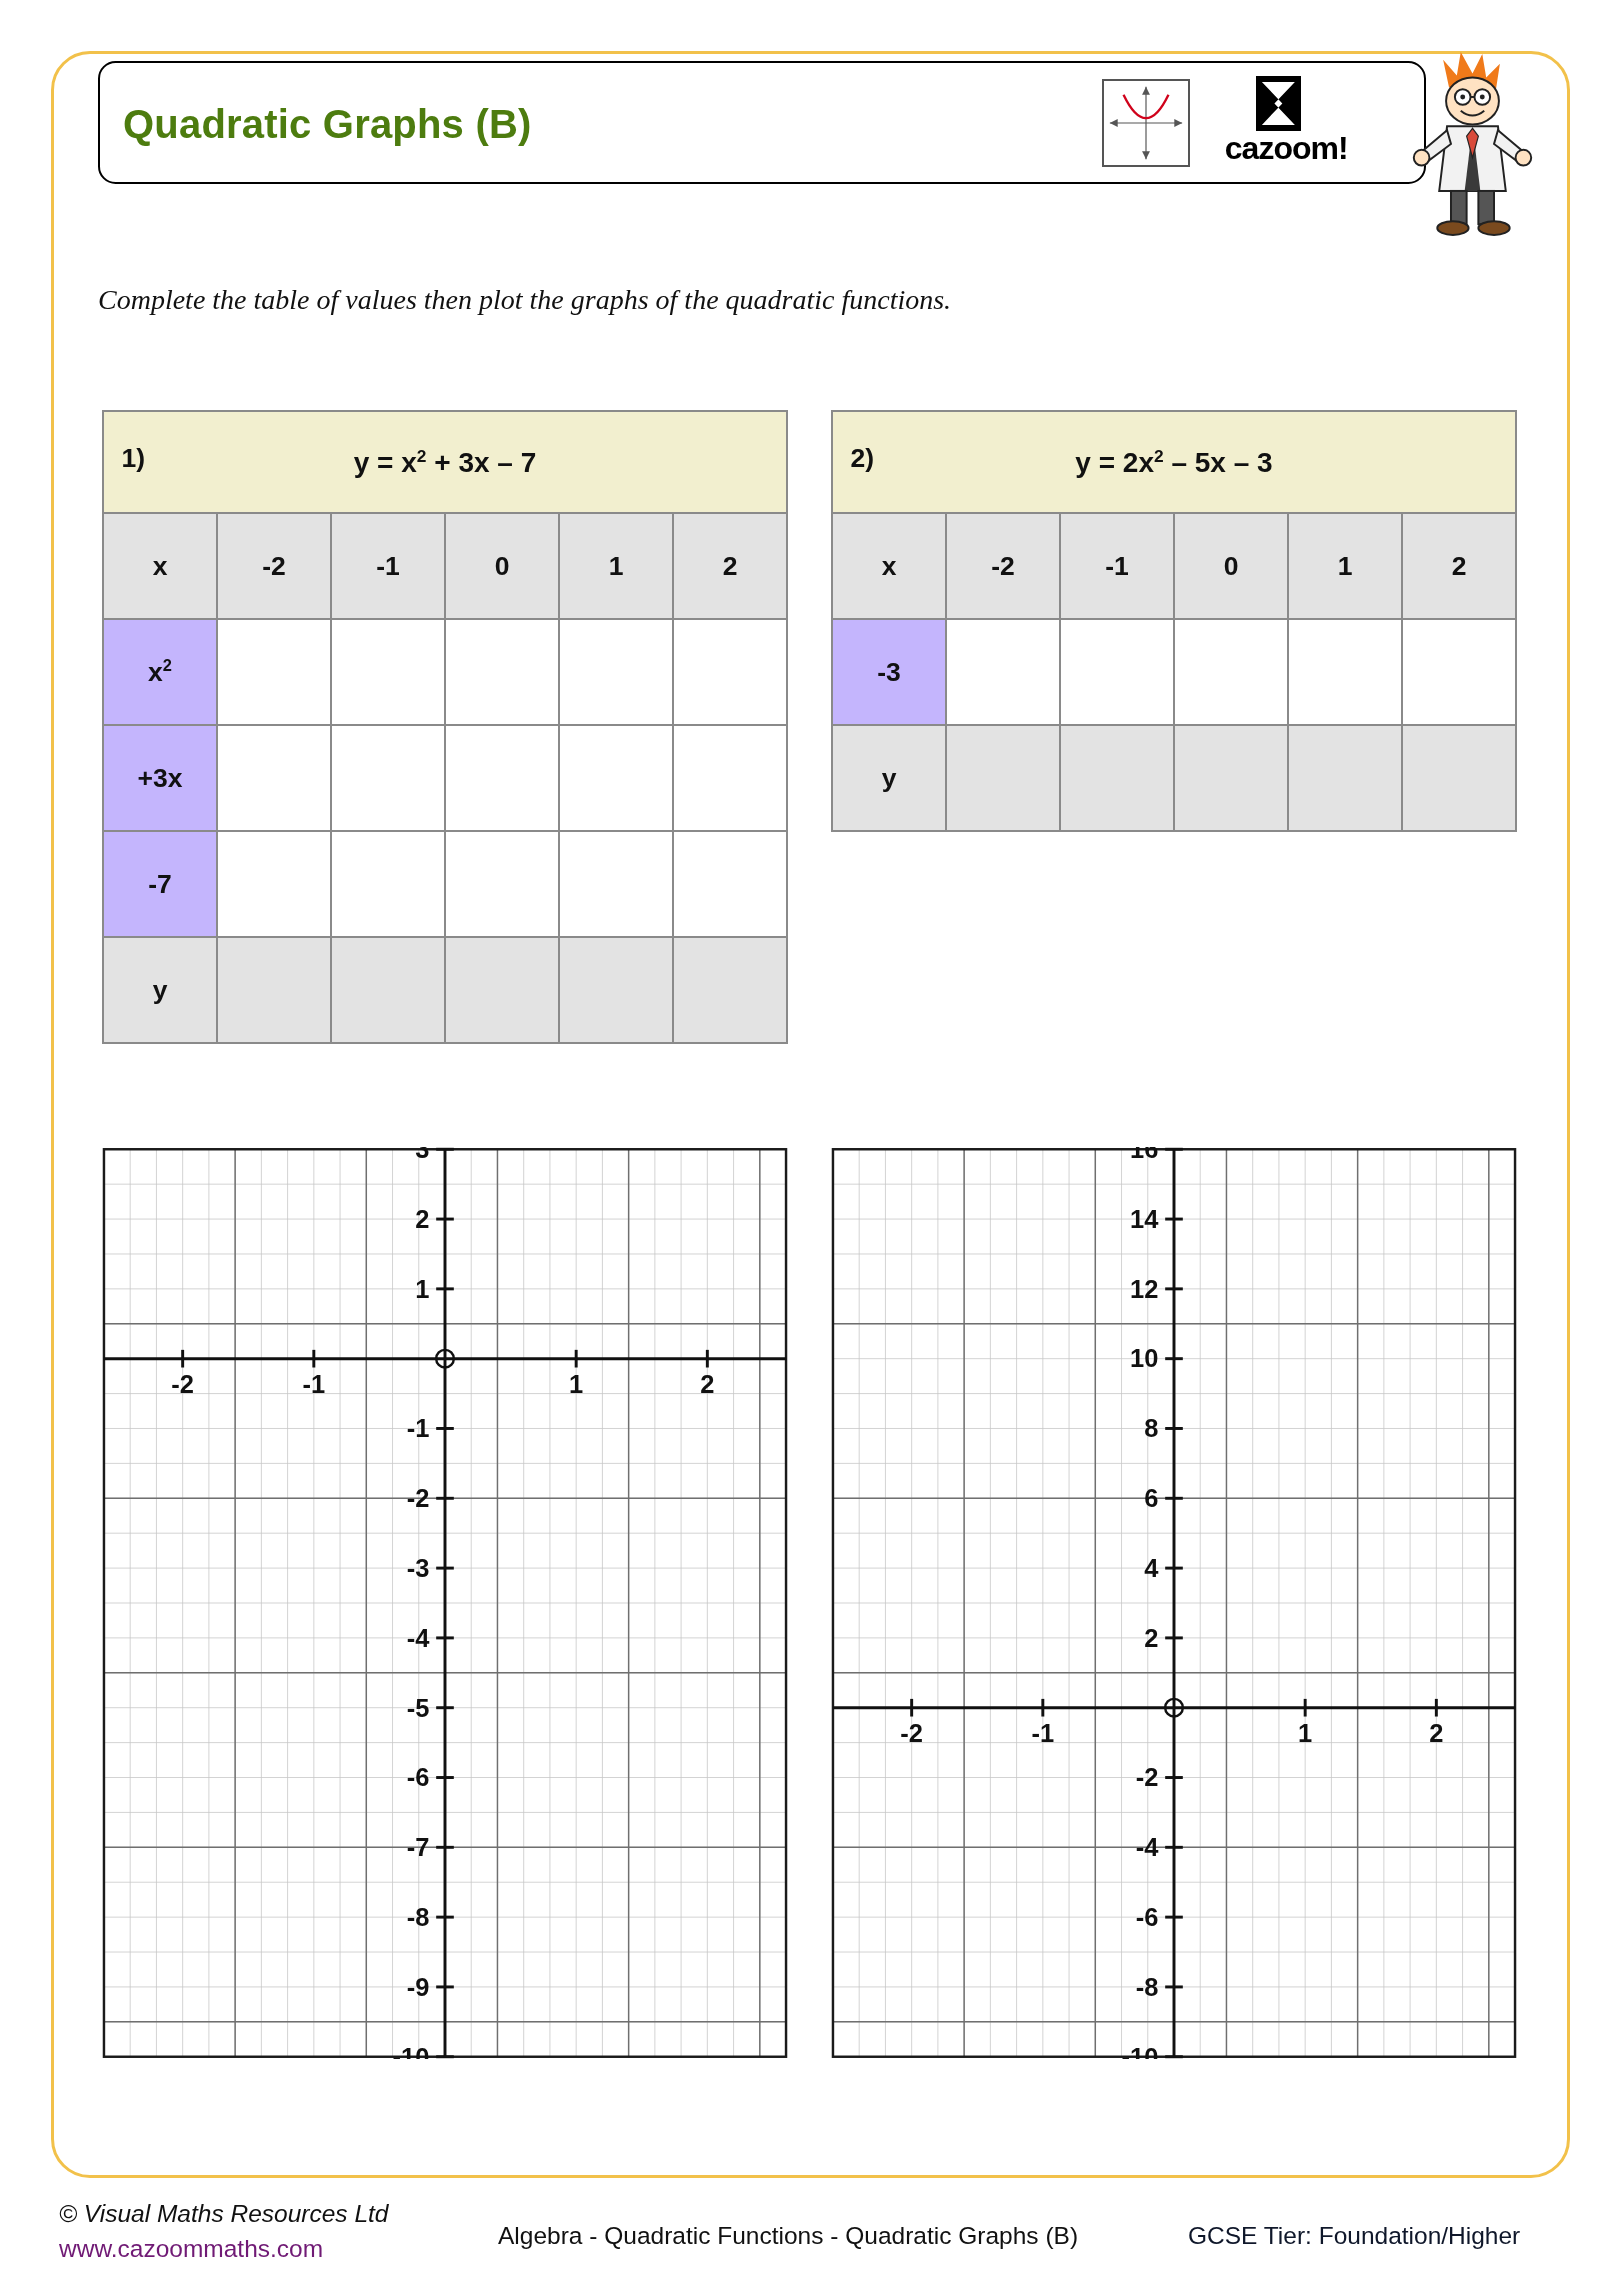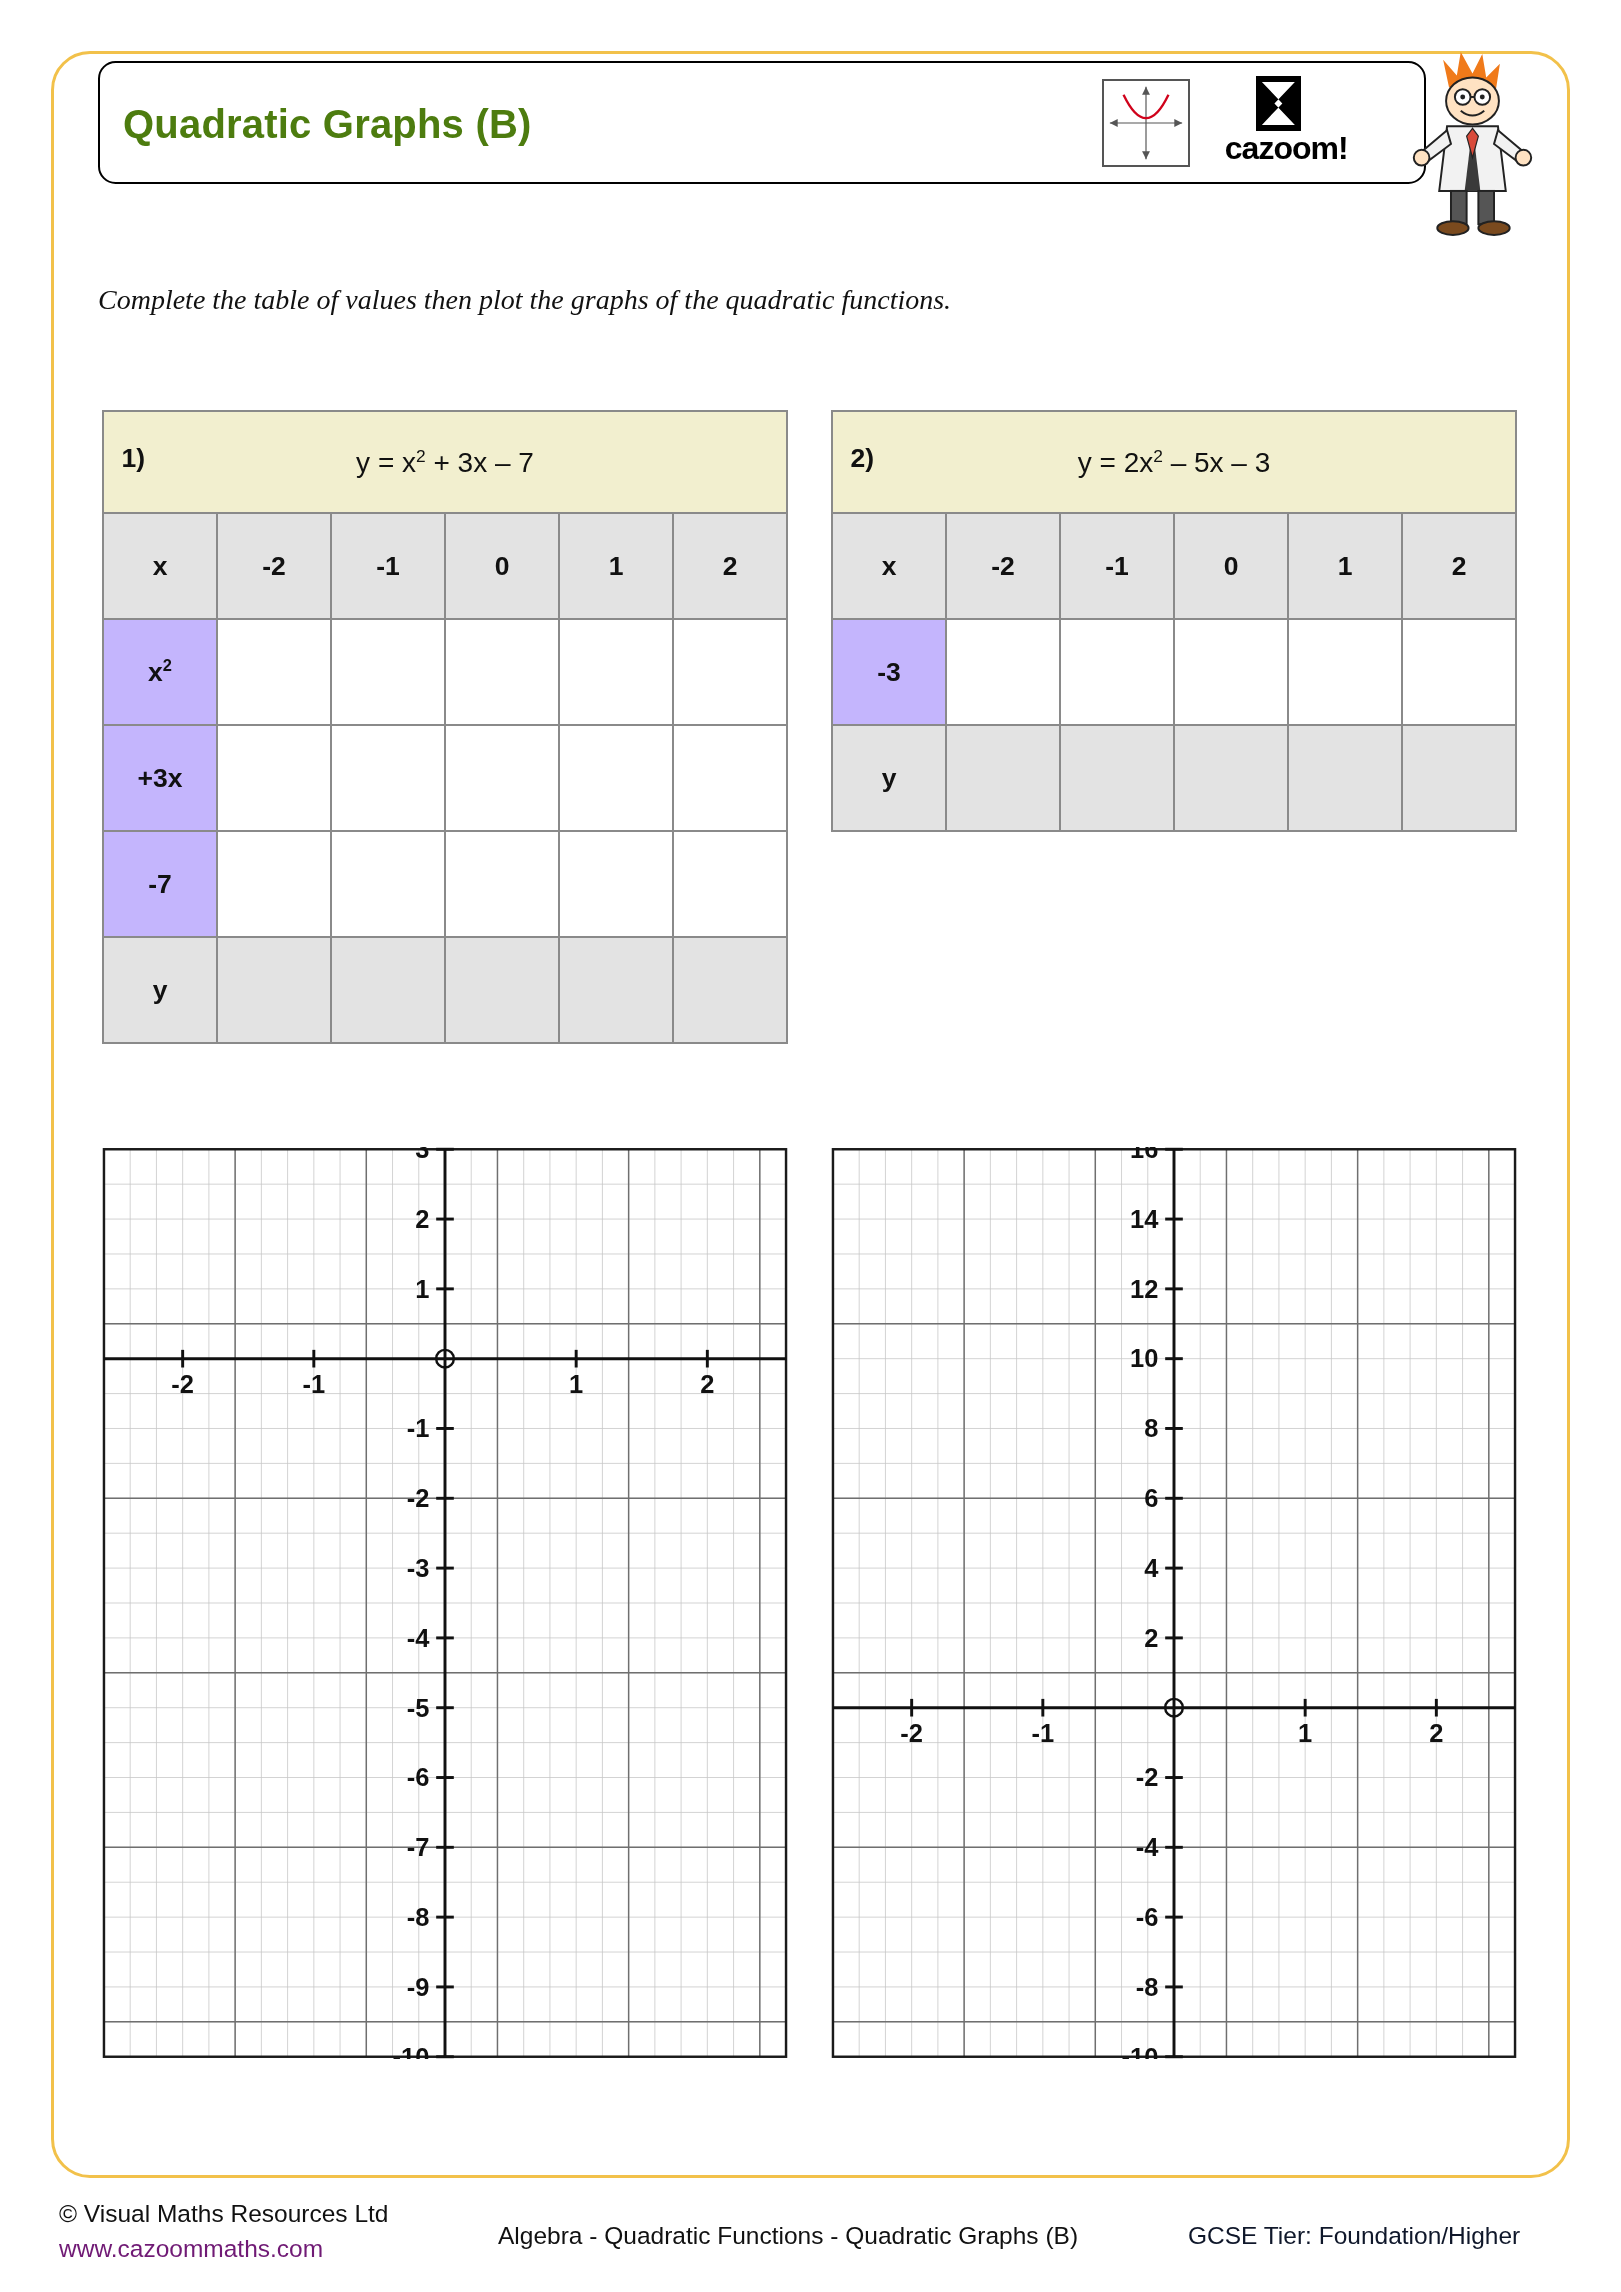--- a/index.html
+++ b/index.html
@@ -138,21 +138,21 @@
     color: #111;
     background: #fff;
   }
   table.vt tr.title-row td {
     background: #f2efcf;
     height: 98px;
     border: 2px solid #8a8a8a;
   }
   .title-inner {
     position: relative;
-    font-weight: normal;
+    font-weight: bold;
     font-size: 28px;
   }
   table.vt td.hdr {
     background: #e3e3e3;
     font-weight: bold;
     font-size: 26.5px;
   }
   table.vt td.rowlabel {
     background: #c4b5fd;
     font-weight: bold;
@@ -183,20 +183,21 @@
     top: 2200px;
     width: 1621px;
     height: 92px;
   }
   #footer .copyright {
     position: absolute;
     left: 59px;
     top: 0px;
     font-size: 24.5px;
     color: #111;
+    font-style: italic;
   }
   #footer .weblink {
     position: absolute;
     left: 59px;
     top: 35px;
     font-size: 24.5px;
     color: #701a75;
   }
   #footer .centre {
     position: absolute;

